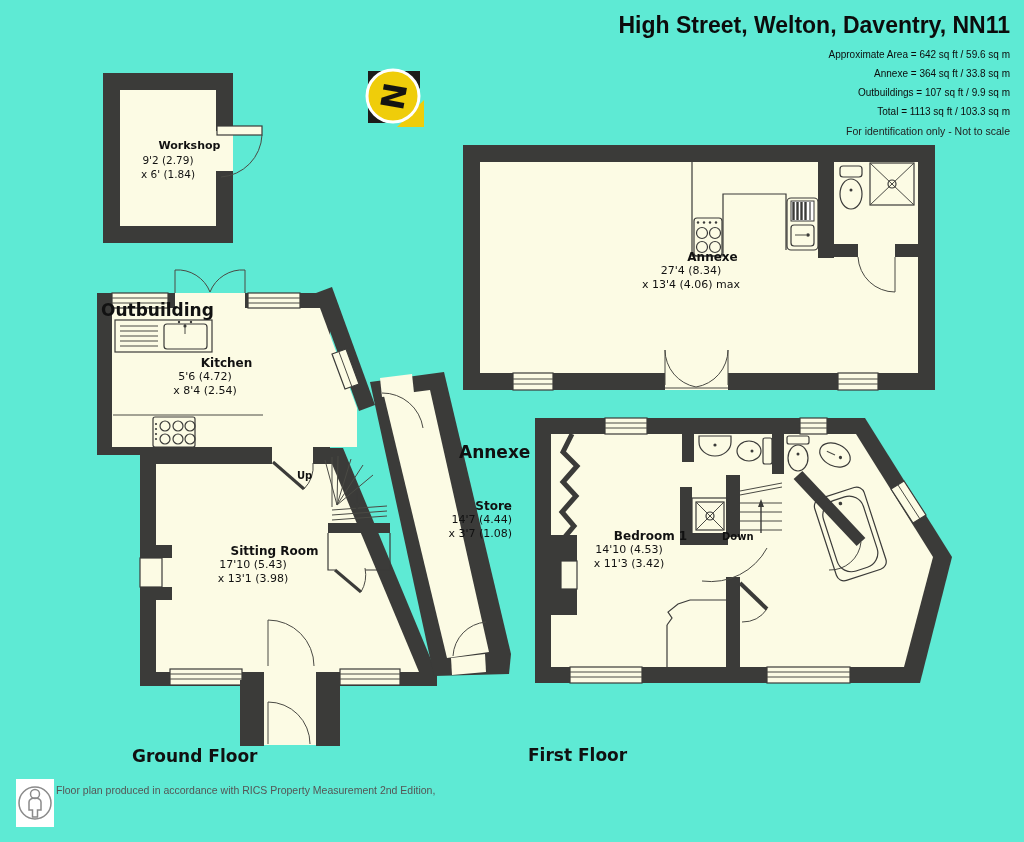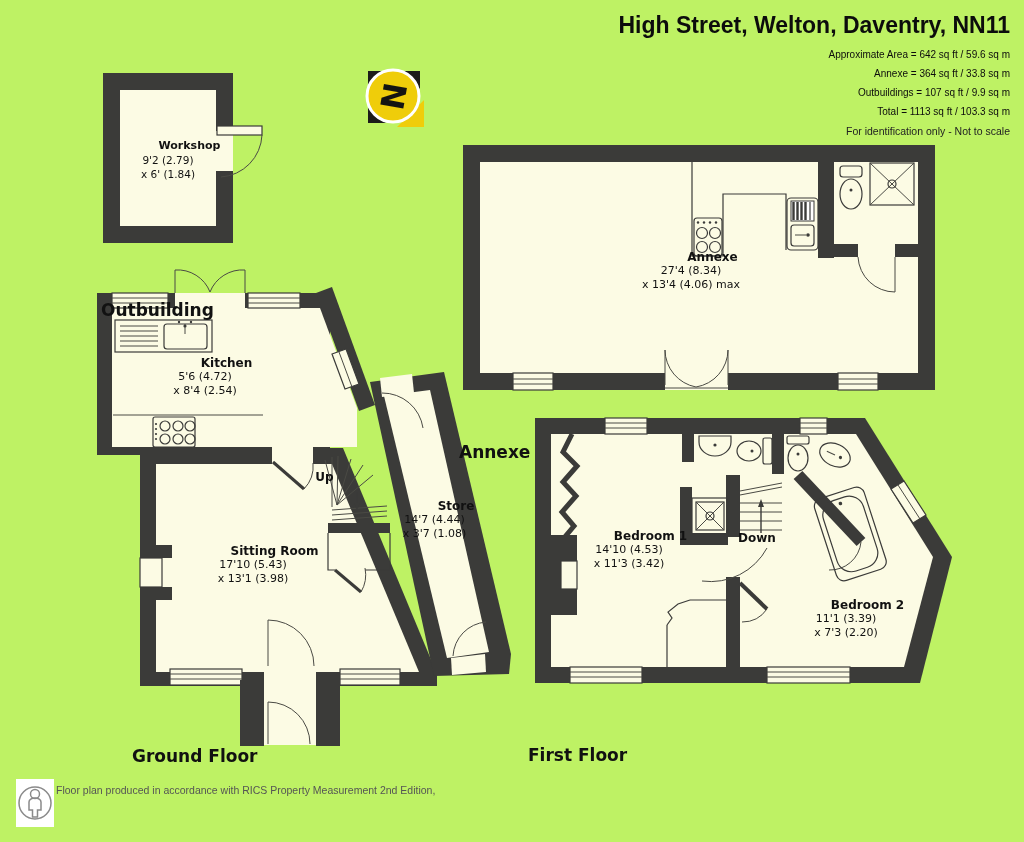--- a/index.html
+++ b/index.html
@@ -1,28 +1,28 @@
 <!DOCTYPE html>
 <html><head>
 <meta charset="utf-8">
 <style>
   html,body{margin:0;padding:0;}
   body{background:#e9e9e9;font-family:"DejaVu Sans",sans-serif;}
-  #canvas{position:relative;width:1024px;height:842px;background:#bef264;overflow:hidden;}
+  #canvas{position:relative;width:1024px;height:842px;background:#5eead4;overflow:hidden;}
   svg{position:absolute;}
   .w{fill:#3b3b39;}
   .r{fill:#fcfbe4;}
   .t{fill:none;stroke:#3b3b39;stroke-width:1.2;}
   .tr{fill:#fcfbe4;stroke:#3b3b39;stroke-width:1.2;}
   .a{fill:none;stroke:#4a4a44;stroke-width:1;}
   .wl{stroke:#3b3b39;fill:none;}
   .lbl{position:absolute;text-align:center;color:#111;line-height:14px;font-size:11px;}
   .lbl .nm{font-weight:bold;font-size:12px;padding-left:43px;}
   .seclbl{position:absolute;font-weight:bold;font-size:17px;color:#111;margin-top:48px;}
-  .stairlbl{position:absolute;font-weight:bold;font-size:12px;color:#111;text-align:center;}
+  .stairlbl{position:absolute;font-weight:bold;font-size:10px;color:#111;}
   #header{position:absolute;top:12px;right:14px;text-align:right;color:#0c0c0c;font-family:"Liberation Sans",sans-serif;}
   #header .ttl{font-weight:bold;font-size:23px;margin-bottom:6px;}
   #header .al{font-size:10px;line-height:19px;}
   #header .disc{font-size:10.5px;margin-top:4px;color:#222;}
   #footer{position:absolute;left:56px;top:783px;font-size:10.5px;line-height:14px;color:#555;font-family:"Liberation Sans",sans-serif;}
   #footer .cp{margin-left:18px;}
   #footer .ref{margin-left:22px;}
   #fic{position:absolute;left:16px;top:779px;width:38px;height:48px;background:#ffffff;}
 </style>
 </head>
@@ -372,37 +372,32 @@
   <div class="lbl" style="left:125px;top:356px;width:160px;">
     <div class="nm">Kitchen</div>
     <div>5'6 (4.72)</div>
     <div>x 8'4 (2.54)</div>
   </div>
   <div class="lbl" style="left:173px;top:544px;width:160px;">
     <div class="nm">Sitting Room</div>
     <div>17'10 (5.43)</div>
     <div>x 13'1 (3.98)</div>
   </div>
-  <div class="lbl" style="left:357px;top:499px;width:155px;">
+  <div class="lbl" style="left:357px;top:499px;width:155px;text-align:right;">
     <div class="nm">Store</div>
     <div>14'7 (4.44)</div>
     <div>x 3'7 (1.08)</div>
   </div>
   <div class="stairlbl" style="left:297px;top:470px;width:55px;">Up</div>
   <div class="seclbl" style="left:132px;top:698px;">Ground Floor</div>
 
   <div class="lbl" style="left:549px;top:529px;width:160px;">
     <div class="nm">Bedroom 1</div>
     <div>14'10 (4.53)</div>
     <div>x 11'3 (3.42)</div>
-  </div>
-  <div class="lbl" style="left:766px;top:598px;width:160px;">
-    <div class="nm">Bedroom 2</div>
-    <div>11'1 (3.39)</div>
-    <div>x 7'3 (2.20)</div>
   </div>
   <div class="stairlbl" style="left:722px;top:531px;width:70px;">Down</div>
   <div class="seclbl" style="left:528px;top:697px;">First Floor</div>
 
   <div id="fic">
     <svg width="38" height="48" viewBox="0 0 38 48">
       <circle cx="19" cy="24" r="16" fill="none" stroke="#8a8a8a" stroke-width="1.5"></circle>
       <circle cx="19" cy="15" r="4.5" fill="none" stroke="#8a8a8a" stroke-width="1.5"></circle>
       <path d="M13,23 a6,4 0 0 1 12,0 v8 h-3.5 v7 h-5 v-7 H13 z" fill="none" stroke="#8a8a8a" stroke-width="1.5"></path>
     </svg>

